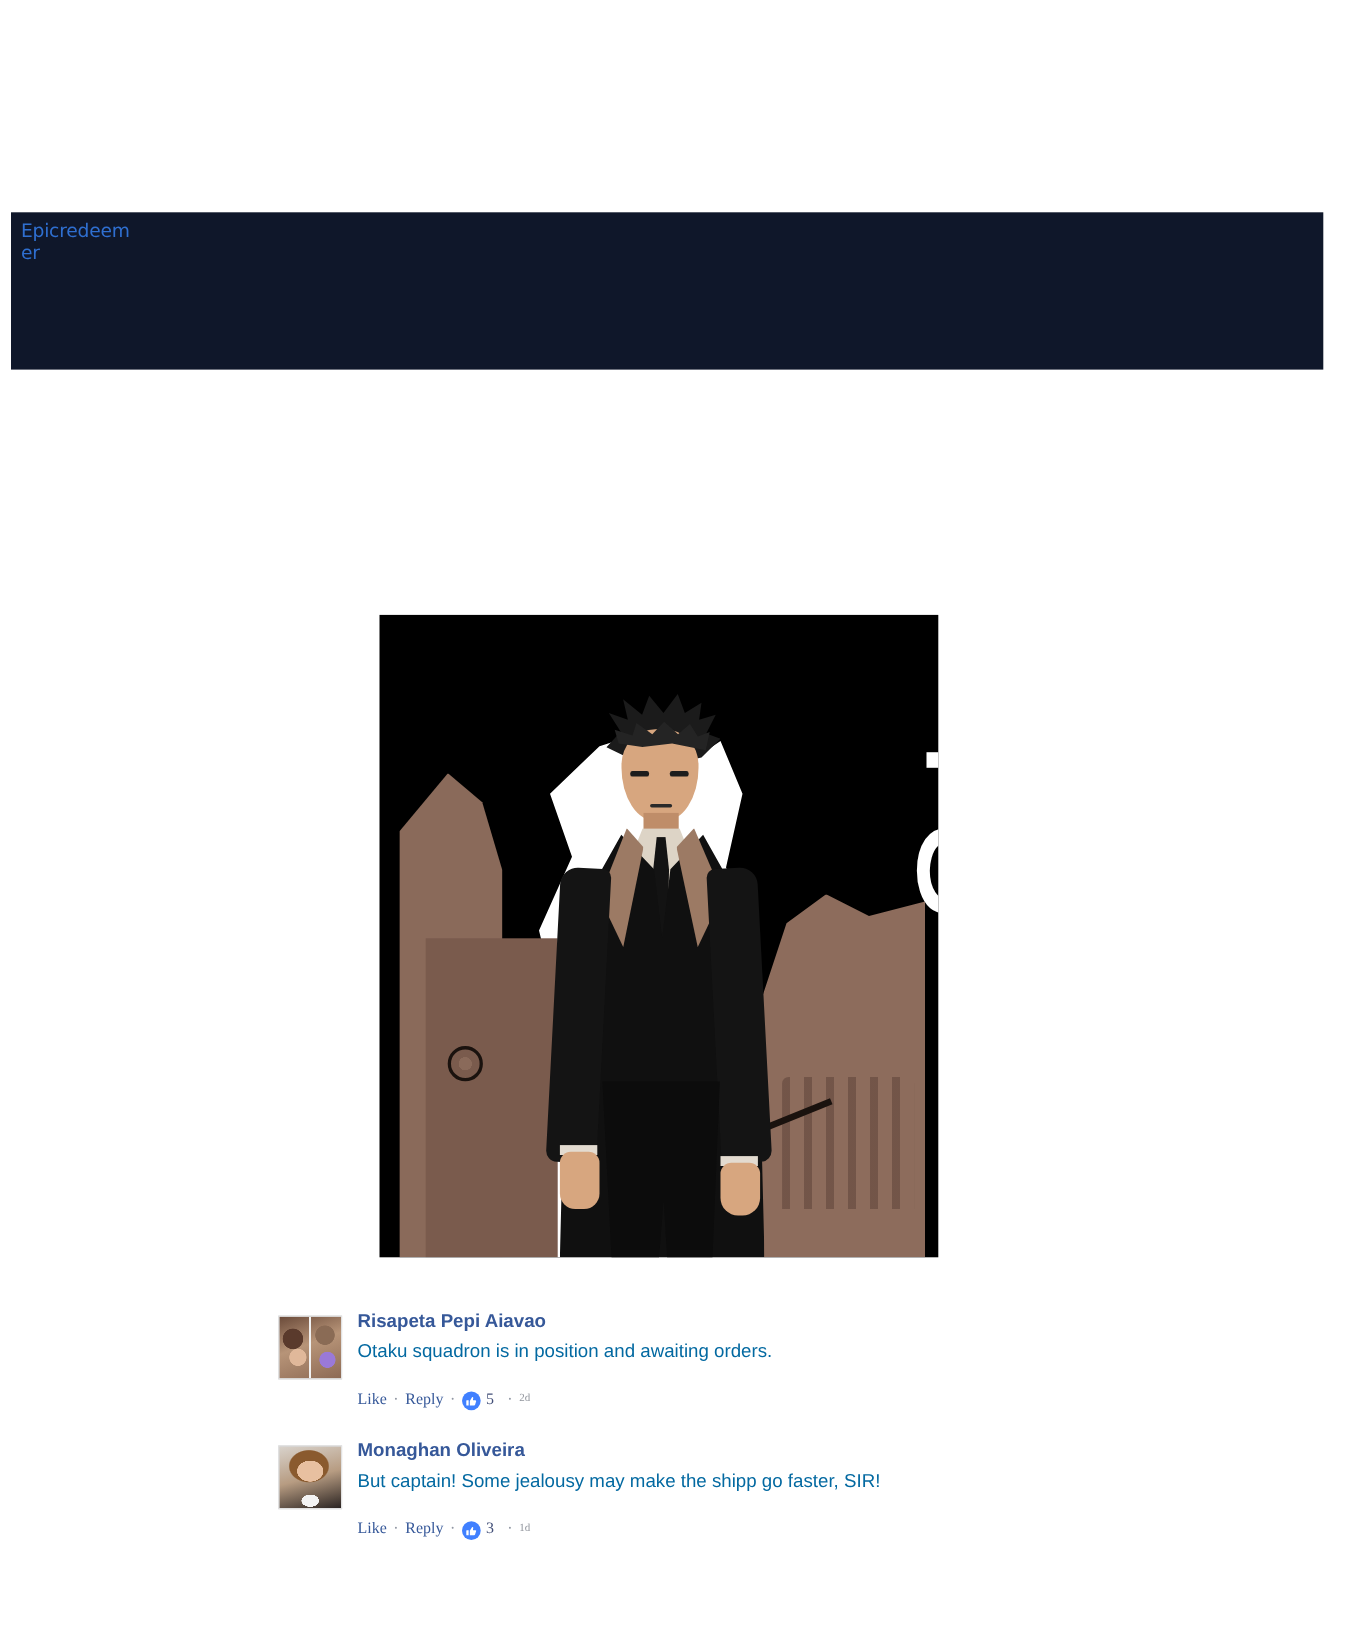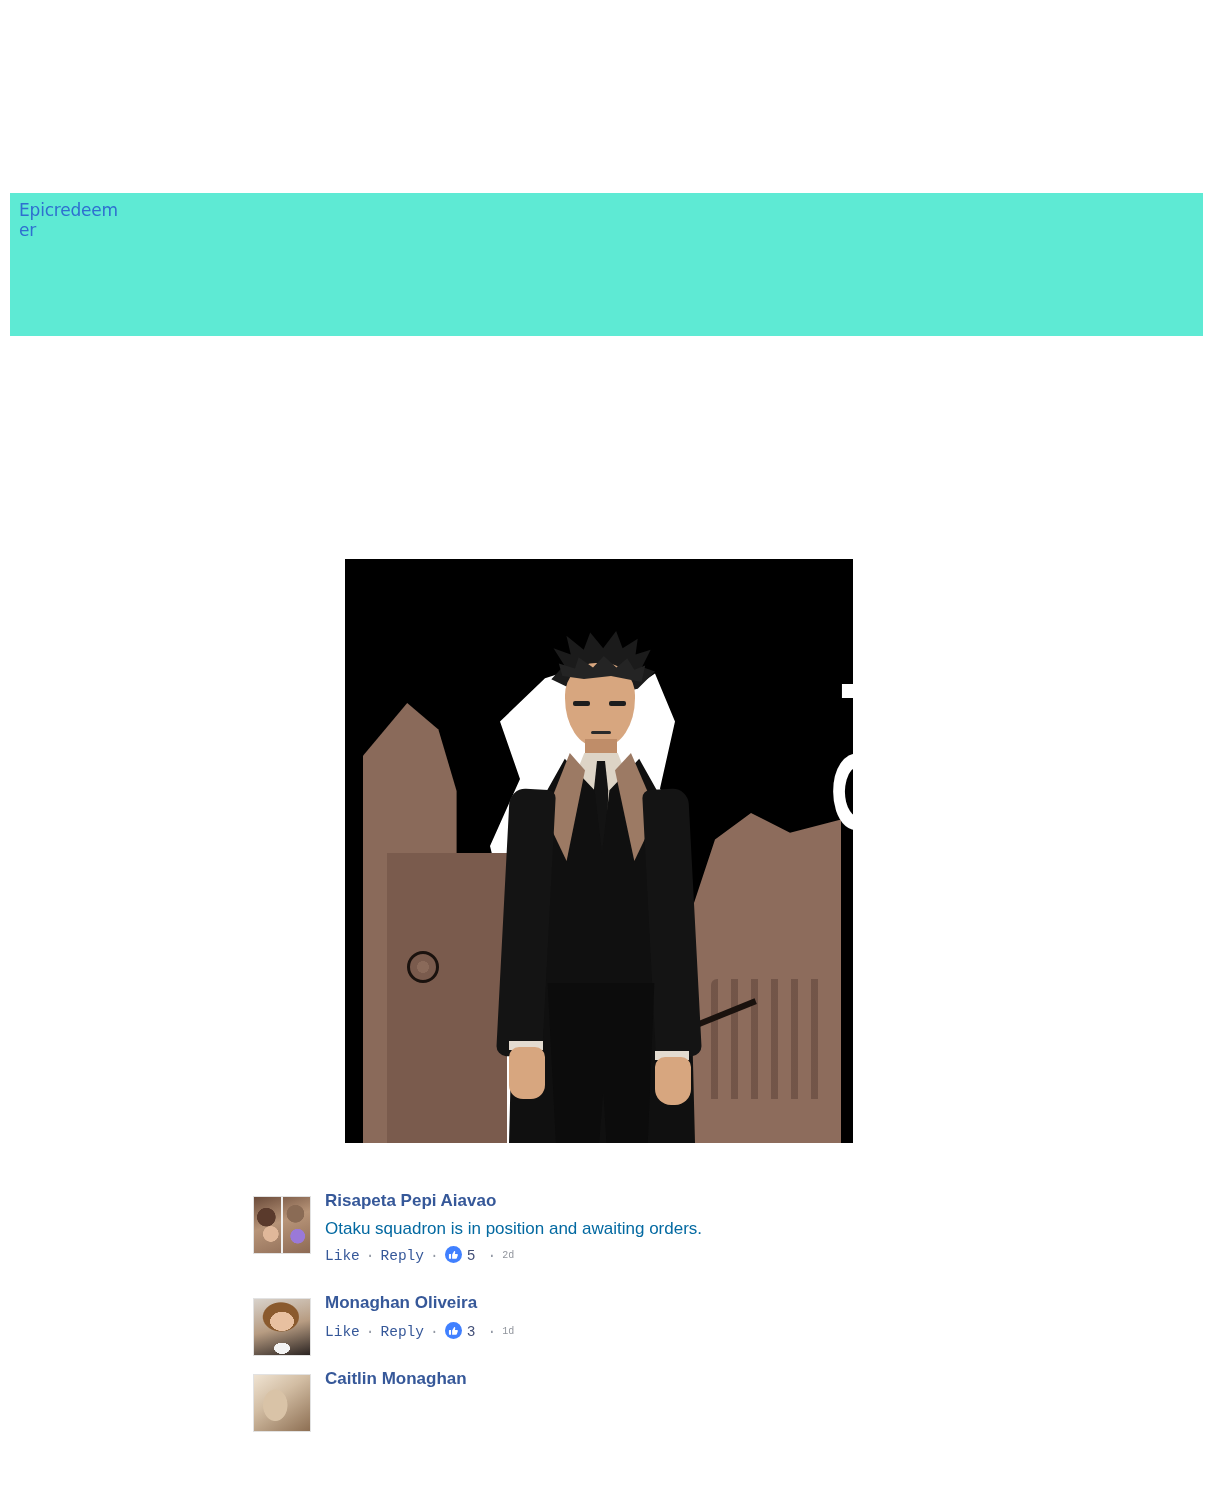--- a/index.html
+++ b/index.html
@@ -17,21 +17,21 @@
     -webkit-font-smoothing: antialiased;
   }
 
   
   .chat-bar {
     position: absolute;
     left: 10px;
     top: 193px;
     width: 1193px;
     height: 143px;
-    background: #5eead4;
+    background: #0f172a;
     overflow: hidden;
   }
   .chat-author {
     position: absolute;
     left: 9px;
     top: 7px;
     width: 106px;
     font-size: 17px;
     line-height: 20px;
     font-weight: 400;
@@ -239,27 +239,27 @@
     margin-bottom: 4px;
   }
   .c-text {
     font-size: 17px;
     line-height: 26px;
     color: #0369a1;
     font-family: "Liberation Sans", sans-serif;
   }
   .c-text + .c-text { margin-top: 18px; }
   .c-actions {
-    margin-top: 4px;
+    margin-top: 20px;
     font-size: 14.5px;
     line-height: 20px;
     color: #90949c;
-    font-family: Liberation Mono, monospace;
+    font-family: Liberation Serif, serif;
     display: flex;
-    align-items: flex-start;
+    align-items: flex-end;
     gap: 0;
   }
   .c-actions .lnk { color: #365899; cursor: pointer; }
   .c-actions .sep { color: #9197a3; margin: 0 6px; }
   .like-pill {
     display: inline-flex;
     align-items: center;
     justify-content: center;
     width: 17px;
     height: 17px;
@@ -340,36 +340,31 @@
       <span class="sep">·</span>
       <span class="c-time">2d</span>
     </div>
   </div>
 
   <div class="comment">
     <div class="avatar av-natalia">
       <div class="ph"></div>
     </div>
     <div class="c-name">Monaghan Oliveira</div>
+    <div class="c-text">But captain! Some jealousy may make the shipp go faster, SIR!</div>
     <div class="c-actions">
       <span class="lnk">Like</span>
       <span class="sep">·</span>
       <span class="lnk">Reply</span>
       <span class="sep">·</span>
       <span class="like-pill">
         <svg width="11" height="11" viewBox="0 0 24 24" fill="#ffffff">
             <path d="M9 21h8.5a2 2 0 0 0 1.9-1.4l2-6.2A1.6 1.6 0 0 0 19.9 11H15l.7-3.6A2.2 2.2 0 0 0 13.6 4.6L9 12.2V21zM3 11h3.6v10H3a1 1 0 0 1-1-1v-8a1 1 0 0 1 1-1z"></path>
           </svg>
       </span>
       <span class="like-count">3</span>
       <span class="sep">·</span>
       <span class="c-time">1d</span>
     </div>
   </div>
 
-  <div class="comment">
-    <div class="avatar av-caitlin">
-      <div class="ph"></div>
-    </div>
-    <div class="c-name">Caitlin Monaghan</div>
-  </div>
 
 </div>
 
 </body></html>

